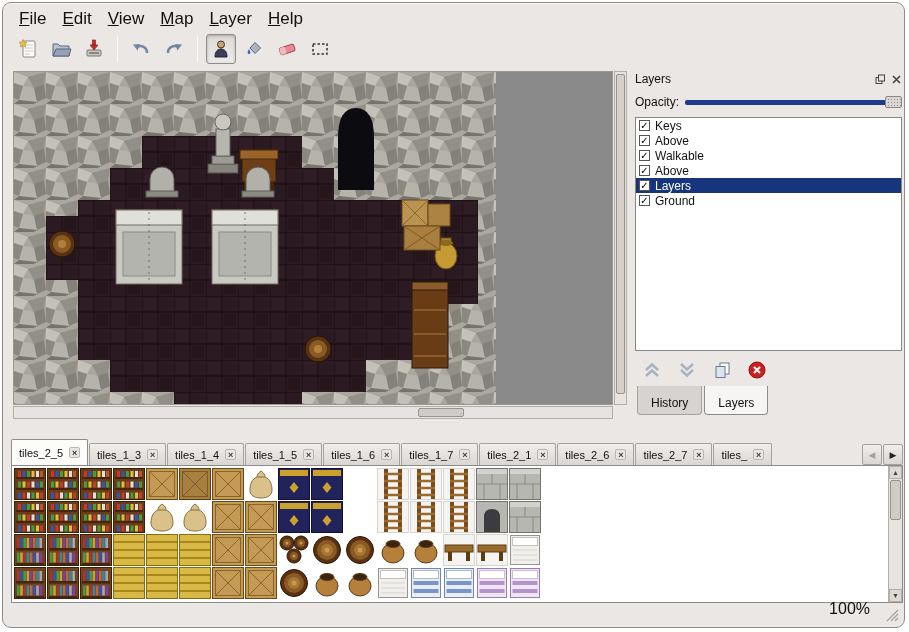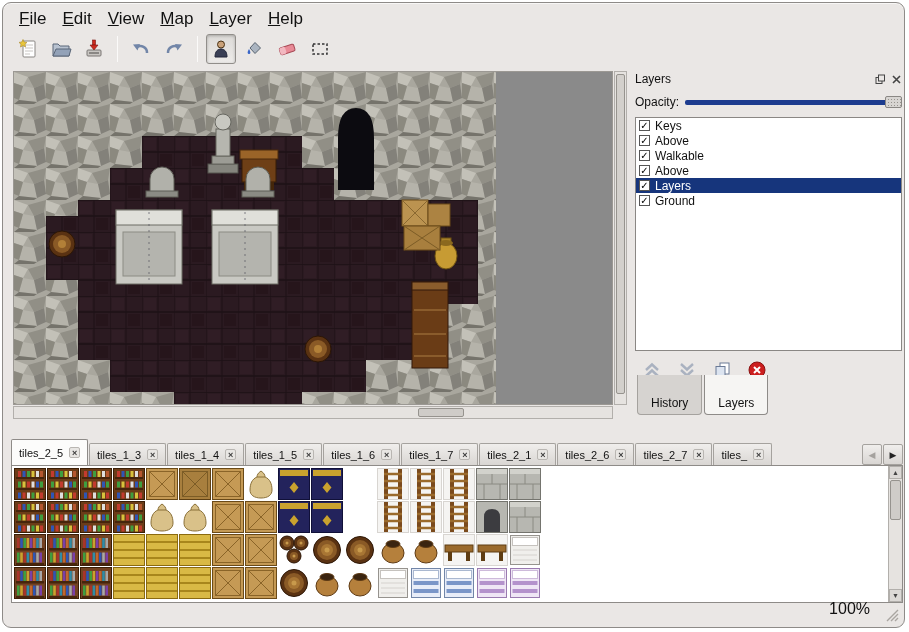--- a/index.html
+++ b/index.html
@@ -52,21 +52,21 @@
   .layer-row{display:flex;align-items:center;height:15px;padding-left:3px;font-size:12px}
   .layer-row.selected{background:#16357c;color:#fff}
   .cb{width:11px;height:11px;background:#fff;border:1px solid #555;margin-right:5px;font-size:10px;
       line-height:9px;text-align:center;color:#000;font-weight:bold;flex:none}
   .layer-label{white-space:nowrap}
 
   .layer-btnrow{position:absolute;left:9px;top:288px;display:flex;gap:13px;align-items:center}
   .icon-btn{width:22px;height:22px;border:none;background:none;padding:0;display:flex;align-items:center;justify-content:center}
 
   .dock-tabs{position:absolute;left:5px;bottom:0;display:flex}
-  .dock-tab{padding:21px 13px 4px;font-size:12px;background:#d6d3d0;border:1px solid #a5a29e;border-top:none;
+  .dock-tab{padding:10px 13px 4px;font-size:12px;background:#d6d3d0;border:1px solid #a5a29e;border-top:none;
             border-radius:0 0 4px 4px;margin-right:2px}
   .dock-tab.active{background:#f6f5f3;border-color:#8e8b88}
 
   .tilesets-dock{left:6px;top:420px;width:896px;height:182px}
   .ts-tabs{position:absolute;left:2px;top:16px;right:46px;height:26px;display:flex;align-items:flex-end;overflow:hidden}
   .ts-tab{flex:none;display:flex;align-items:center;gap:6px;padding:0 7px;height:22px;font-size:11px;
           background:linear-gradient(#f0eeec,#d9d6d3);border:1px solid #a5a29e;border-bottom:none;
           border-radius:2px 2px 0 0;margin-right:1px}
   .ts-tab.active{height:26px;background:#fcfcfb;border-color:#8e8b88}
   .ts-close{font-size:9px;font-weight:bold;color:#3a3a3a;width:11px;height:11px;line-height:10px;text-align:center;

